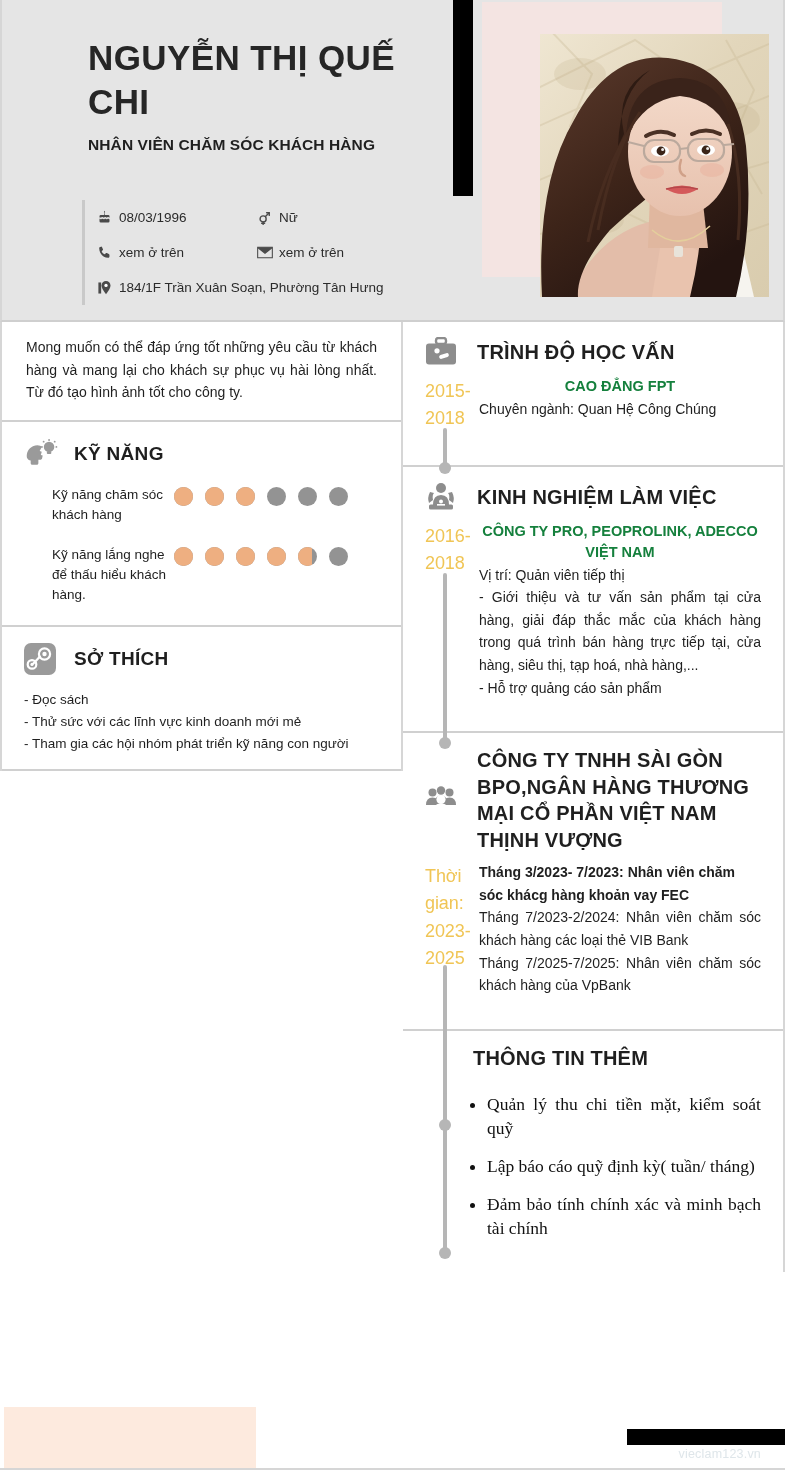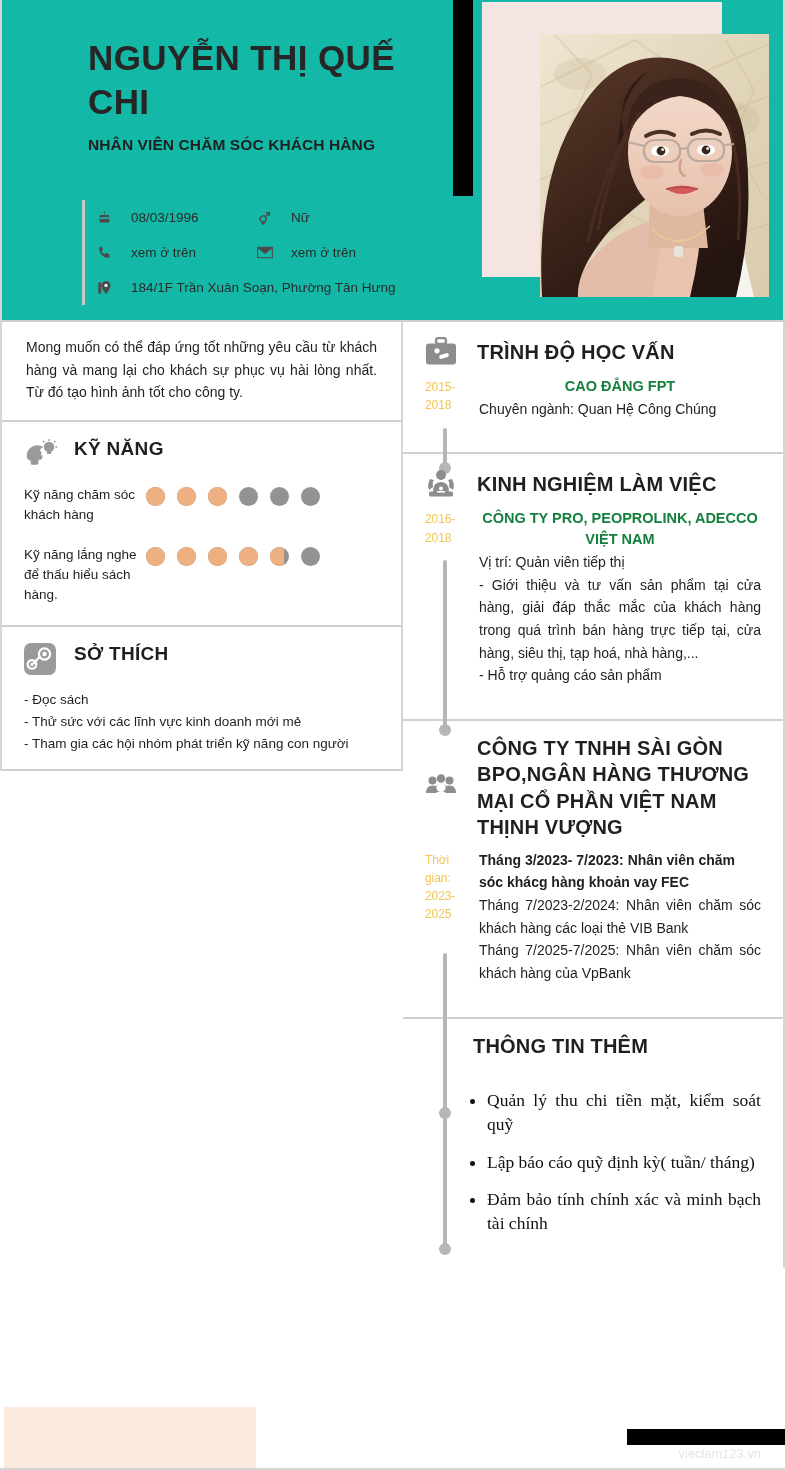--- a/index.html
+++ b/index.html
@@ -18,21 +18,21 @@
     overflow: hidden;
   }
 
   
   .header {
     position: relative;
     height: 322px;
     border-bottom: 2px solid #cfcfcf;
     border-left: 2px solid #d6d6d6;
     border-right: 2px solid #d6d6d6;
-    background: #14b8a6;
+    background: #e5e5e5;
   }
   .black-bar {
     position: absolute;
     left: 451px;
     top: 0;
     width: 20px;
     height: 196px;
     background: #000000;
   }
   .photo-blush {
@@ -72,21 +72,21 @@
 
   .contact {
     position: absolute;
     left: 80px;
     top: 200px;
     width: 380px;
     border-left: 3px solid #c9c9c9;
     padding-left: 12px;
   }
   .c-row { display: flex; align-items: center; height: 35px; }
-  .c-item { display: flex; align-items: center; gap: 12px; }
+  .c-item { display: flex; align-items: center; }
   .c-item.w1 { width: 160px; }
   .c-ico {
     width: 22px;
     display: flex;
     align-items: center;
     justify-content: flex-start;
     color: #4a4a4a;
     flex: none;
   }
   .c-ico svg { display: block; fill: #4a4a4a; }
@@ -116,39 +116,40 @@
   .lblock.last { border-bottom: 2px solid #d0d0d0; }
   .summary {
     font-size: 14px;
     line-height: 1.62;
     color: #1f1f1f;
     text-align: justify;
     padding: 14px 24px 16px 24px;
     border-bottom: 2px solid #d0d0d0;
   }
 
-  .sec-head { display: flex; align-items: flex-start; gap: 14px; margin-bottom: 14px; }
+  .sec-head { display: flex; align-items: center; gap: 14px; margin-bottom: 14px; }
   .sec-ico { width: 36px; height: 32px; flex: none; display: flex; align-items: center; }
   .sec-ico svg { display: block; }
   .sec-title {
     font-size: 19px;
     font-weight: bold;
     letter-spacing: 0.3px;
     color: #1f1f1f;
   }
 
   .skill-row { display: flex; align-items: flex-start; margin-bottom: 18px; }
   .skill-row:last-child { margin-bottom: 6px; }
   .skill-name {
     width: 122px;
     font-size: 13.5px;
     line-height: 1.5;
     color: #1f1f1f;
     flex: none;
     padding-top: 1px;
+    margin-left: 28px;
   }
   .dots { display: flex; gap: 12px; padding-top: 3px; }
   .dot {
     width: 19px; height: 19px;
     border-radius: 50%;
     background: #939393;
     position: relative;
     overflow: hidden;
     flex: none;
   }
@@ -168,21 +169,21 @@
     font-size: 20px;
     font-weight: bold;
     letter-spacing: 0.2px;
     color: #1f1f1f;
     line-height: 1.32;
   }
 
   .tl { display: flex; }
   .tl-left { width: 48px; flex: none; position: relative; padding-top: 2px; }
   .tl-year {
-    font-size: 12px;
+    font-size: 18px;
     color: #f0c555;
     line-height: 1.52;
     letter-spacing: -0.1px;
   }
   .tl-line {
     position: absolute;
     left: 18px;
     width: 4px;
     background: #b6b6b6;
     border-radius: 2px;
@@ -446,21 +447,21 @@
             <span class="dot">
                 <i class="fill" style="width:100%"></i>
               </span>
             <span class="dot"></span>
             <span class="dot"></span>
             <span class="dot"></span>
           </div>
         </div>
 
         <div class="skill-row">
-          <div class="skill-name">Kỹ năng lắng nghe để thấu hiểu sách hàng.</div>
+          <div class="skill-name">Kỹ năng lắng nghe để thấu hiểu khách hàng.</div>
           <div class="dots">
             <span class="dot">
                 <i class="fill" style="width:100%"></i>
               </span>
             <span class="dot">
                 <i class="fill" style="width:100%"></i>
               </span>
             <span class="dot">
                 <i class="fill" style="width:100%"></i>
               </span>
@@ -578,21 +579,21 @@
           </div>
           <div class="tl-body">
             <div class="entry-p strong">Tháng  3/2023- 7/2023: Nhân viên chăm sóc khácg hàng khoản vay FEC</div>
             <div class="entry-p">Tháng 7/2023-2/2024: Nhân viên chăm sóc khách hàng các loại thẻ VIB Bank</div>
             <div class="entry-p">Tháng 7/2025-7/2025: Nhân viên chăm sóc khách hàng của VpBank</div>
           </div>
         </div>
       </div>
 
       <div class="rblock nb">
-        <div class="r-head" style="margin-bottom:20px;padding-left:48px">
+        <div class="r-head" style="margin-bottom:12px;padding-left:48px">
           <span class="r-title">THÔNG TIN THÊM</span>
         </div>
         <div class="tl">
           <div class="tl-left">
             <span class="tl-line" style="top:10px;height:160px"></span>
             <span class="tl-dot" style="top:164px"></span>
           </div>
           <div class="tl-body" style="padding-left:0">
             <ul class="bullets" style="padding-left:14px">
               <li>Quản lý thu chi tiền mặt, kiểm soát quỹ</li>

